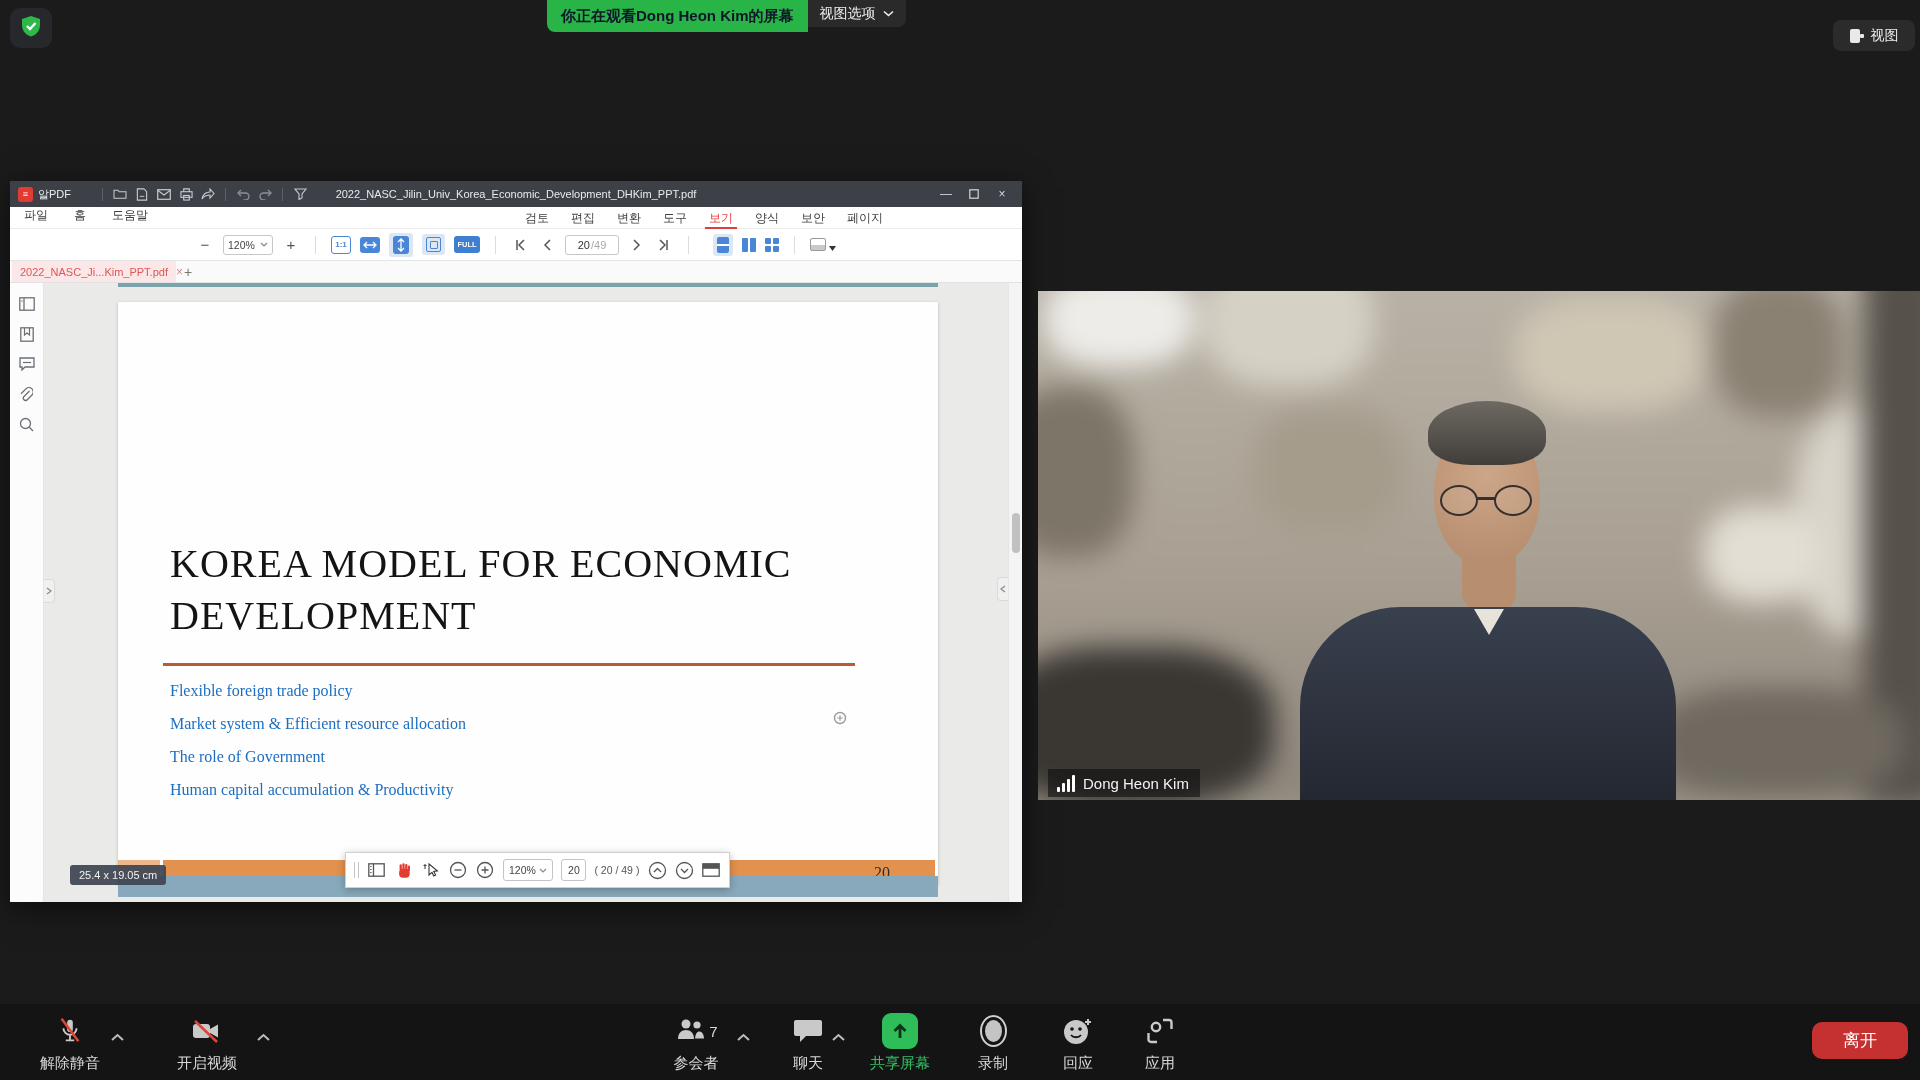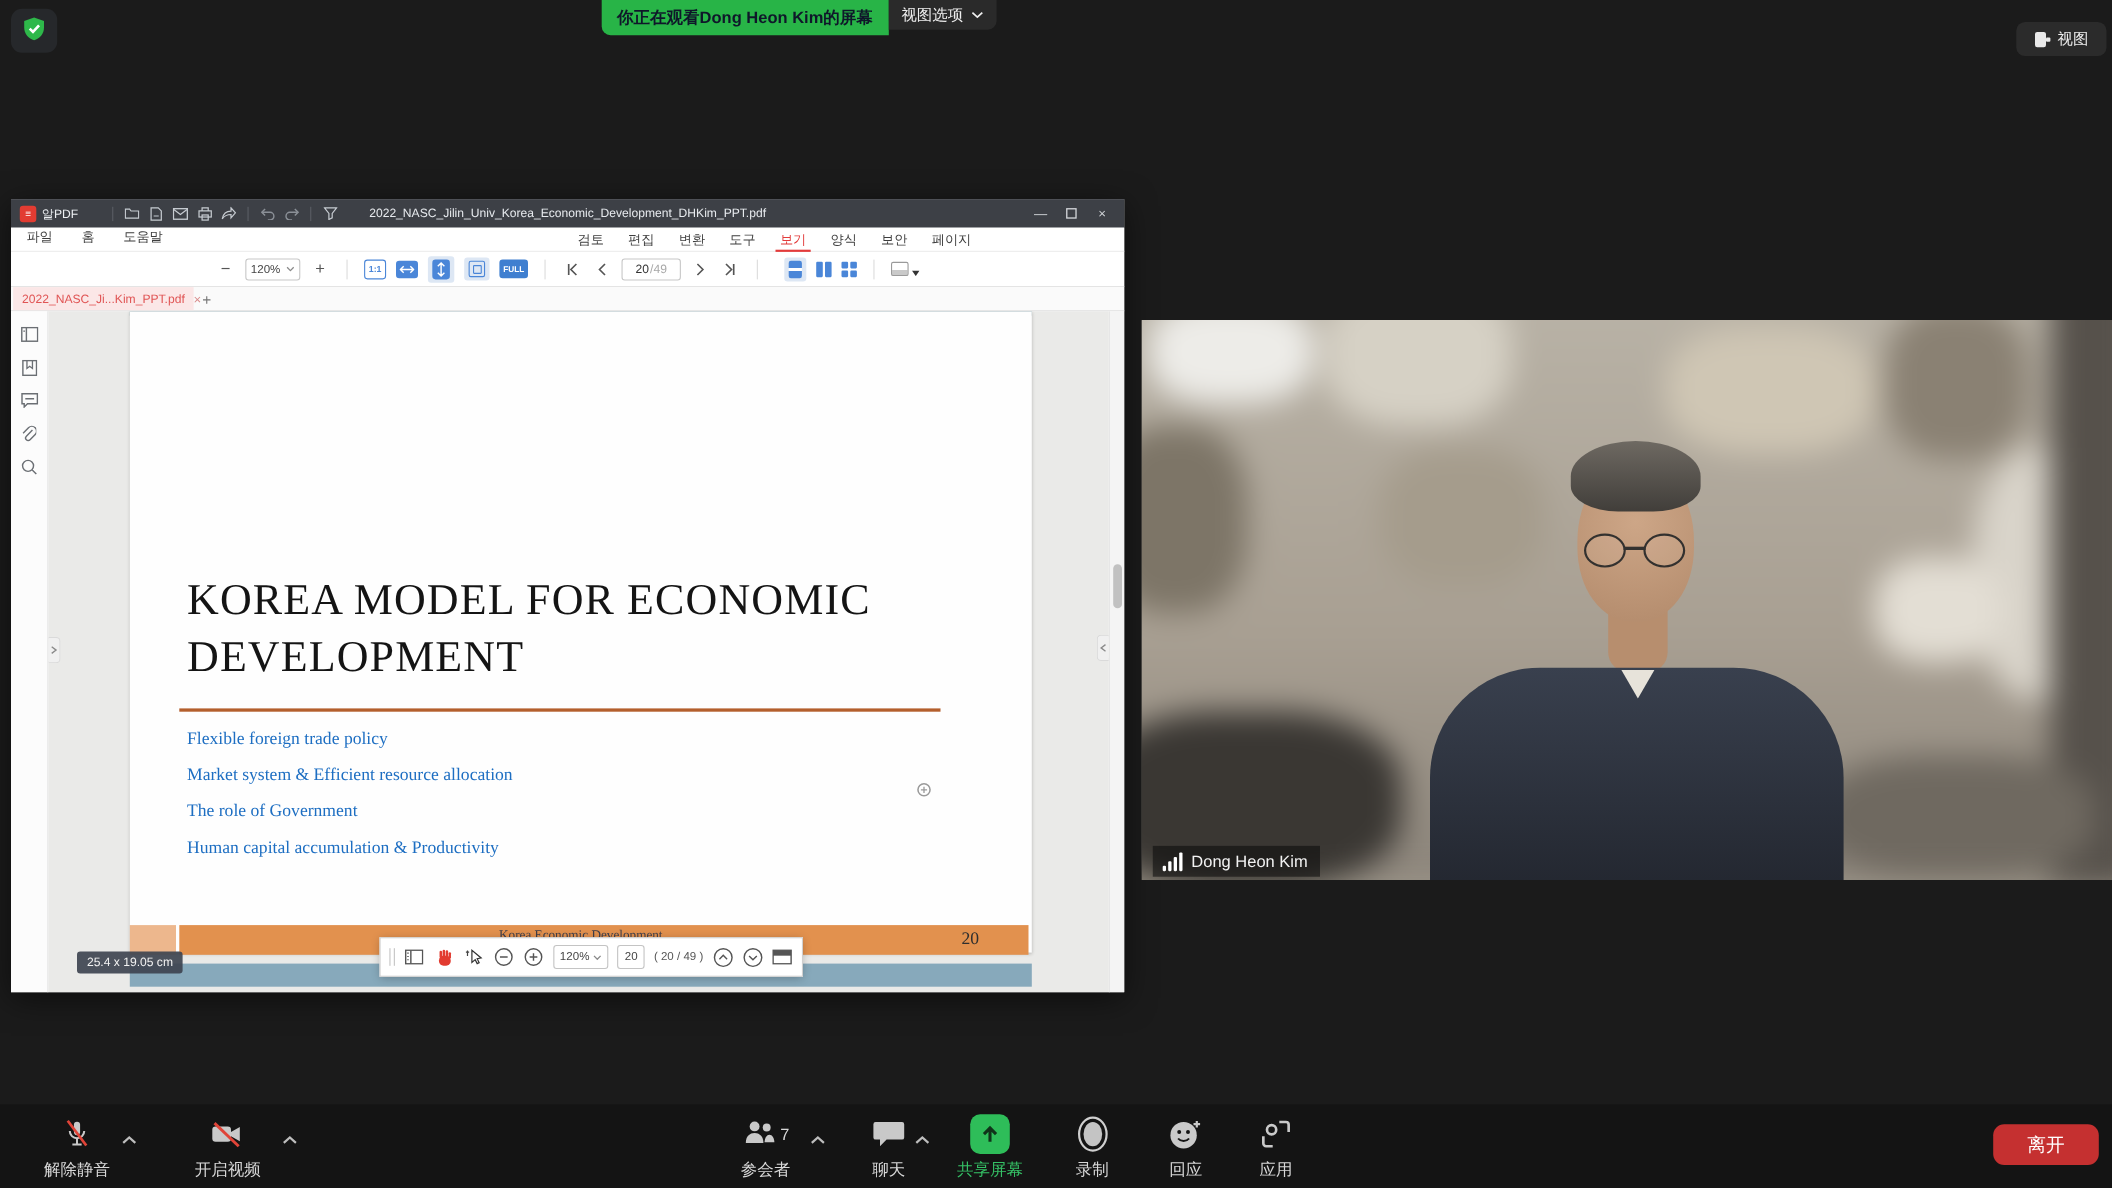--- a/index.html
+++ b/index.html
@@ -79,21 +79,21 @@
              padding:0 8px; font-size:11px; color:#e05555; }
   .doc-tab .x { color:#d98a8a; font-size:12px; margin-left:auto; }
   .newtab-btn { width:24px; display:flex; align-items:center; justify-content:center; color:#777; font-size:14px; }
 
   .pdf-sidebar { left:0; top:102px; width:34px; bottom:0; background:#fcfcfc; border-right:1px solid #e5e5e5;
                  display:flex; flex-direction:column; align-items:center; padding-top:12px; gap:12px; color:#6b6f74; }
   .sb-ic { width:18px; height:18px; display:flex; align-items:center; justify-content:center; }
 
   .doc-scroll { left:34px; top:102px; width:964px; height:619px; background:#eaeae8; overflow:hidden; }
   .page-prev-edge { left:74px; top:0; width:820px; height:4px; background:#7ba3ab; }
-  .doc-page { left:74px; top:0; width:820px; height:583px; background:#fefefe; box-shadow:0 1px 3px rgba(0,0,0,.22); }
+  .doc-page { left:74px; top:19px; width:820px; height:583px; background:#fefefe; box-shadow:0 1px 3px rgba(0,0,0,.22); }
   .slide-title { left:52px; top:236px; font-family:"Liberation Serif", serif; font-size:40px; line-height:52px;
                  color:#141414; letter-spacing:1px; }
   .slide-divider { left:45px; top:361px; width:692px; height:3px; background:#b45f2d; }
   .slide-bullets { left:52px; top:372px; font-family:"Liberation Serif", serif; font-weight:normal;
                    font-size:16px; line-height:33px; color:#1d6ec2; }
   .slide-footer { left:0; top:558px; width:820px; height:27px; }
   .sf-left { position:absolute; left:0; top:0; width:42px; height:27px; background:#edb78d; }
   .sf-main { position:absolute; left:45px; top:0; width:772px; height:27px; background:#e2914e; }
   .sf-text { position:absolute; left:0; width:100%; top:2px; text-align:center; font-family:"Liberation Serif", serif;
              font-size:12px; color:#3e3e4a; }

